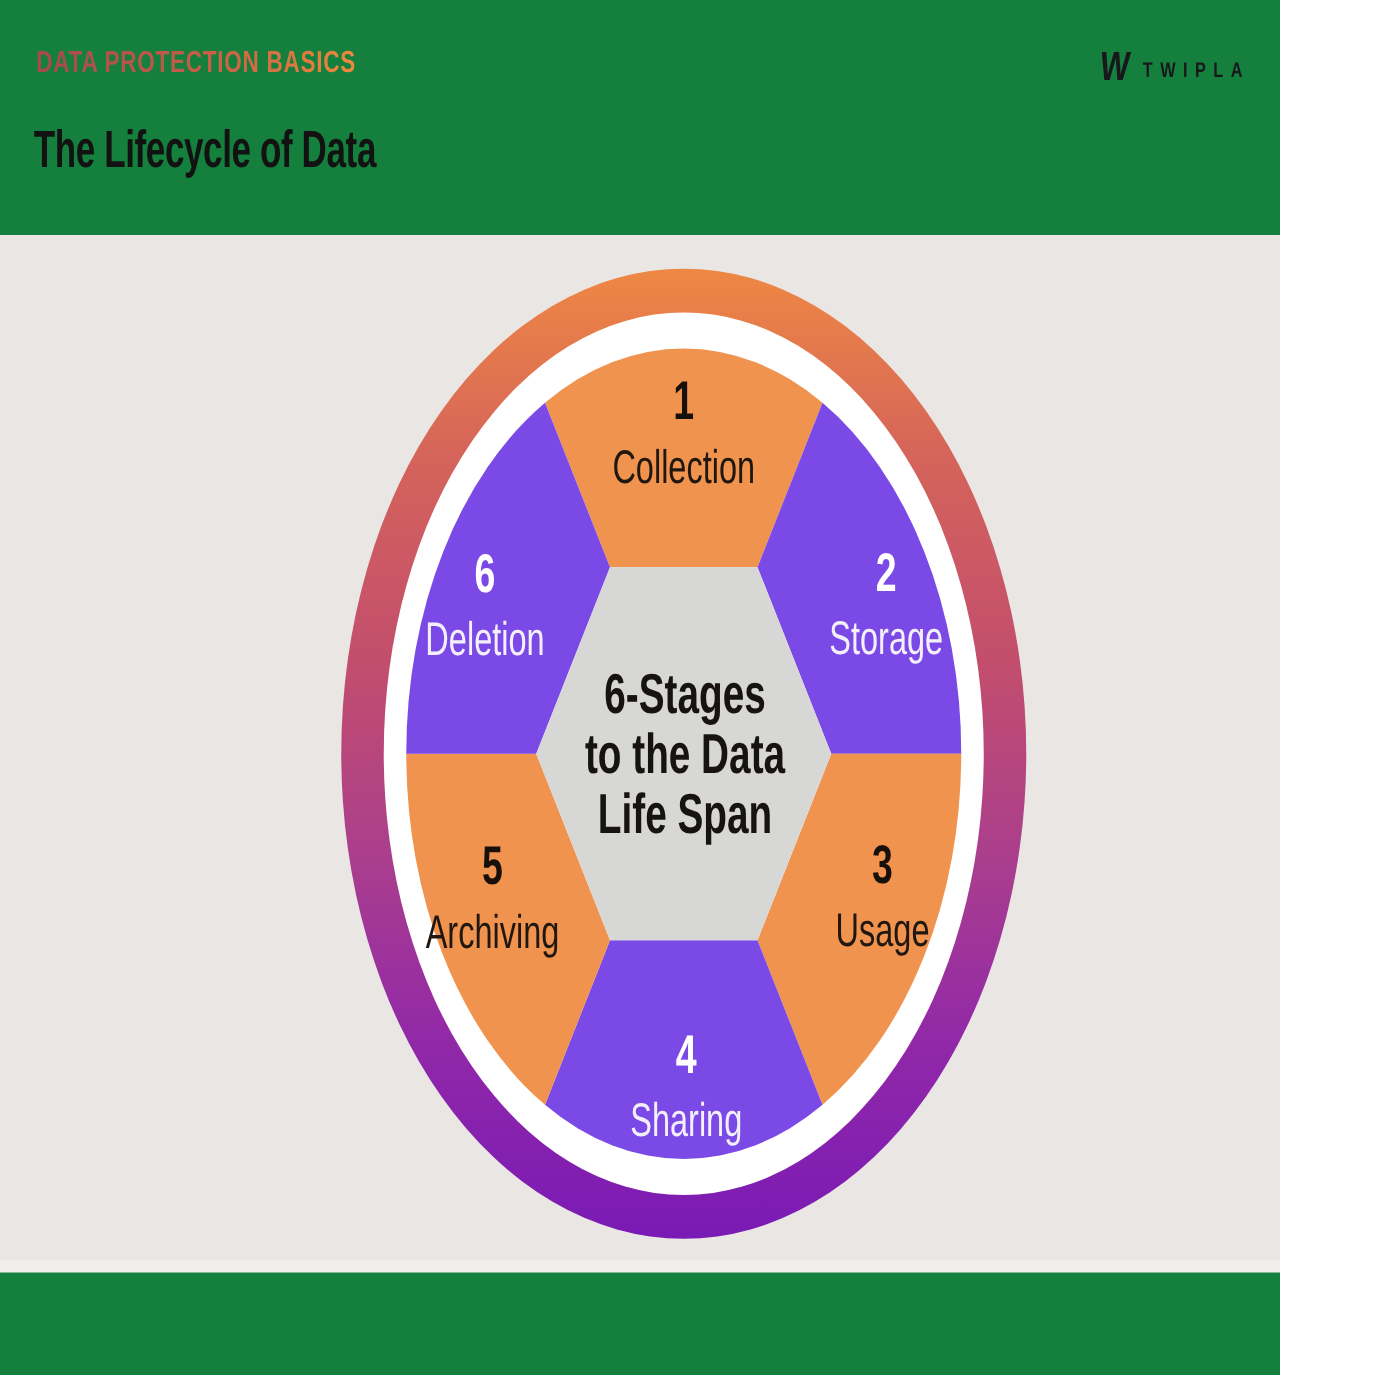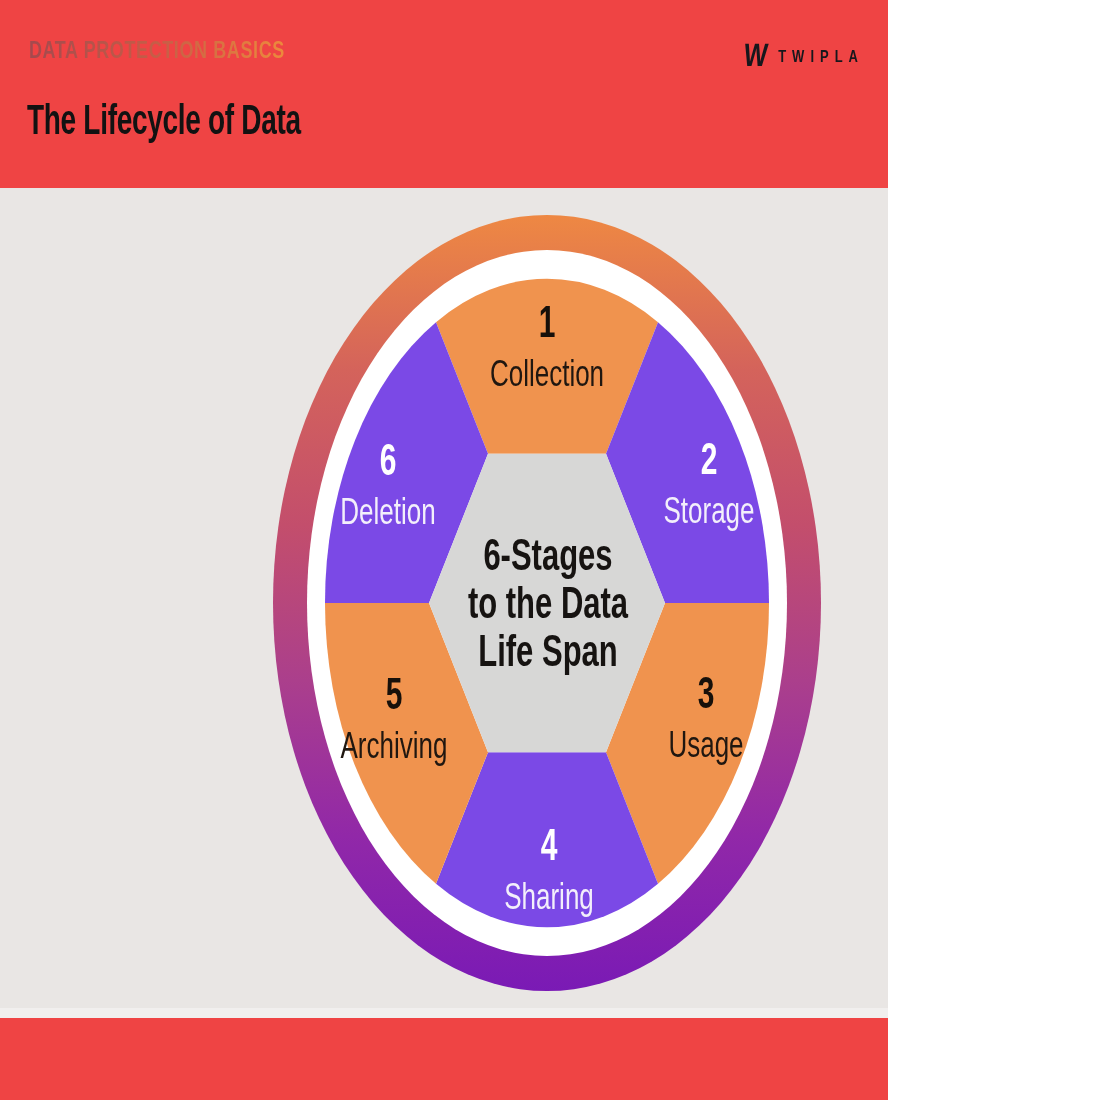--- a/index.html
+++ b/index.html
@@ -1,19 +1,19 @@
 <!DOCTYPE html>
 <html><head>
 <meta charset="utf-8">
 <style>
   html,body{margin:0;padding:0;}
   .page{
     position:relative;
-    width:888px;height:1100px;
-    background:#ef4444;
+    width:1024px;height:1100px;
+    background:#15803d;
     overflow:hidden;
     font-family:"Liberation Sans","DejaVu Sans",sans-serif;
   }
   
   .eyebrow{
     position:absolute;left:29px;top:40px;
     font-size:18px;font-weight:700;letter-spacing:.6px;
     background:linear-gradient(90deg,#A4494E 0%,#C96046 55%,#ED8A3C 100%);
     -webkit-background-clip:text;background-clip:text;
     color:transparent;

